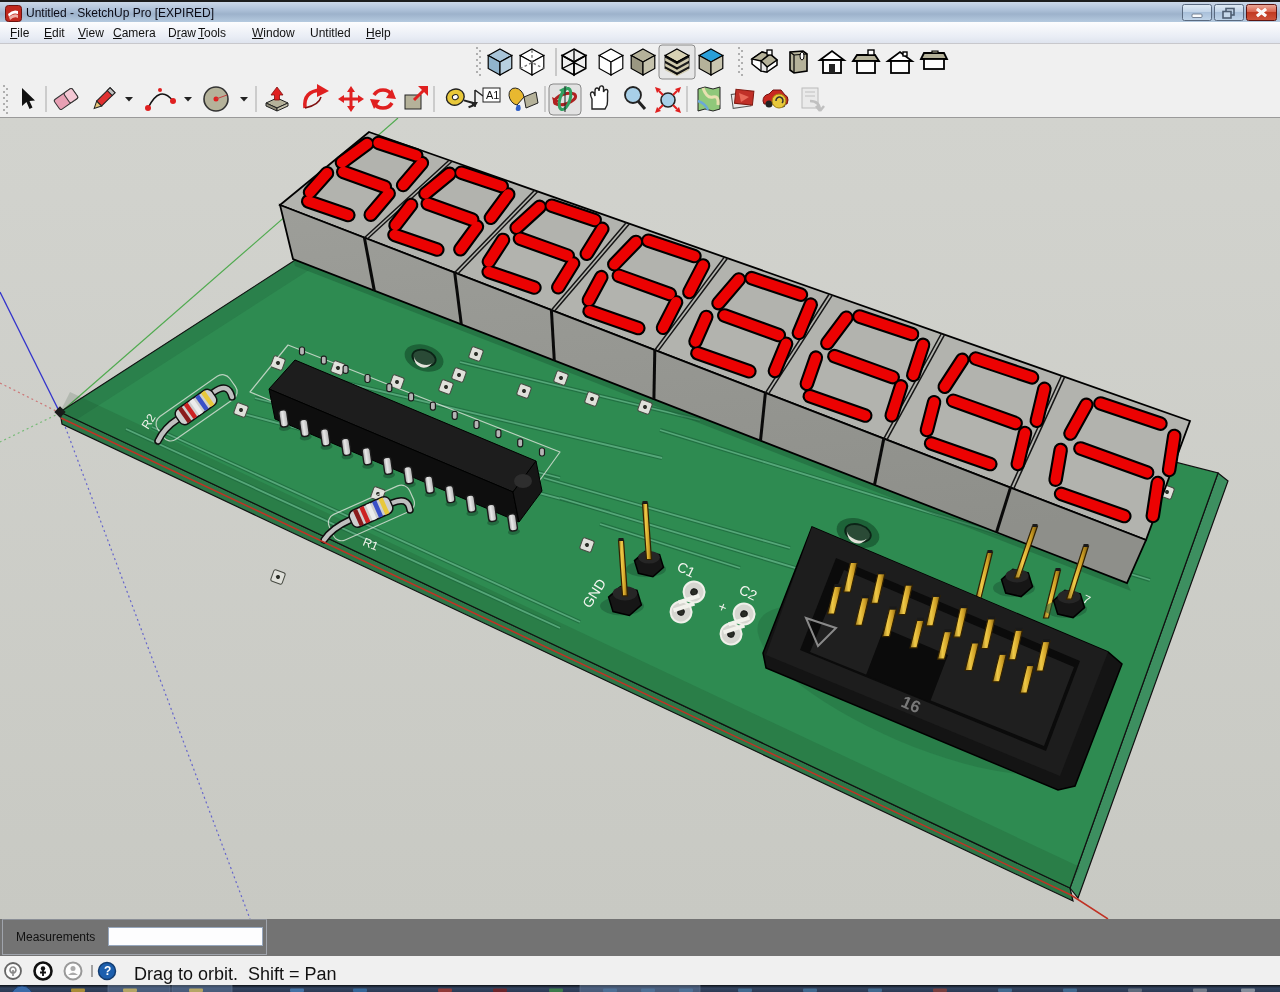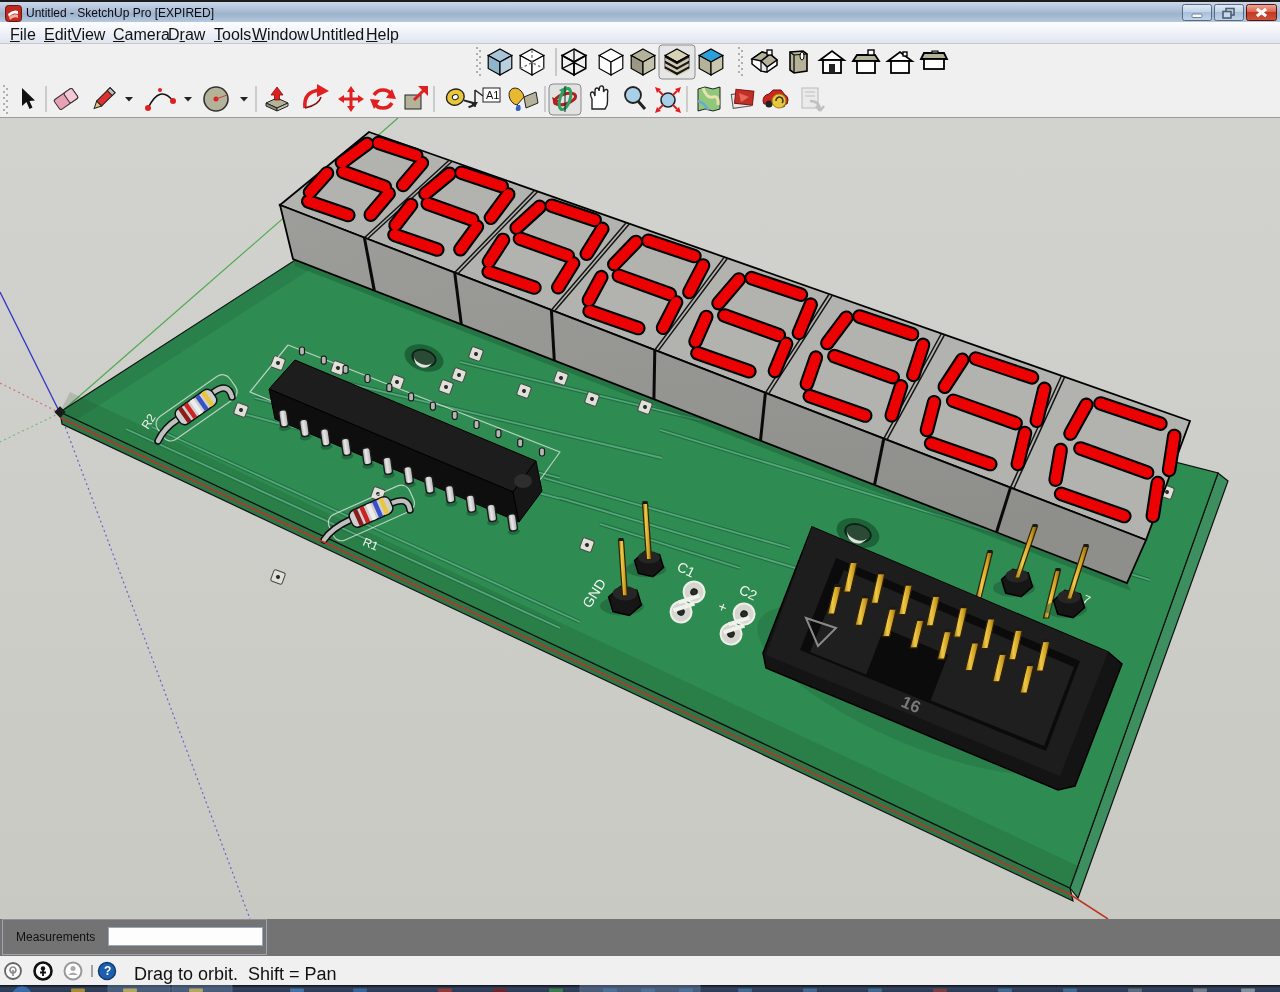--- a/index.html
+++ b/index.html
@@ -4,21 +4,21 @@
 body { width:1280px; height:992px; overflow:hidden; font-family:"Liberation Sans",sans-serif; background:#f0f0f0; }
 .titlebar { position:absolute; left:0; top:0; width:1280px; height:22px;
   background:linear-gradient(#ccd8e8 0%, #adc0d8 40%, #9db2cb 60%, #b5cadf 100%);
   border-top:2px solid #1c1c1c; }
 .title { position:absolute; left:26px; top:4px; font-size:12px; color:#0a0a14;text-align:right; }
 .winbtn { position:absolute; top:2px; height:17px; border-radius:2.5px; border:1px solid #5a6a80; }
 .btnmin { left:1182px; width:30px; background:linear-gradient(#dfeaf5 0%,#c2d4e8 45%,#a9c0da 50%,#bfd3e8 100%); }
 .btnmax { left:1214px; width:30px; background:linear-gradient(#dfeaf5 0%,#c2d4e8 45%,#a9c0da 50%,#bfd3e8 100%); }
 .btncls { left:1246px; width:31px; border-color:#5e1410; background:linear-gradient(#eba796 0%,#d96550 45%,#c13a22 50%,#cd523a 100%); }
 .menubar { position:absolute; left:0; top:22px; width:1280px; height:22px;
-  background:linear-gradient(#fdfdfe, #e9edf5 70%, #dfe4ee); border-bottom:1px solid #c8c8cc; font-size:16px; color:#111; }
+  background:linear-gradient(#fdfdfe, #e9edf5 70%, #dfe4ee); border-bottom:1px solid #c8c8cc; font-size:12px; color:#111; }
 .menubar span { position:absolute; top:4px; }
 .toolbars { position:absolute; left:0; top:44px; width:1280px; height:74px; background:#f0f0f0; border-bottom:1px solid #9a9a9a; }
 .viewport { position:absolute; left:0; top:118px; width:1280px; height:801px; }
 .measure { position:absolute; left:0; top:919px; width:1280px; height:37px; background:#737373; }
 .mbox { position:absolute; left:2px; top:0; width:265px; height:36px; border:1px solid #a0a4ac; border-top-color:#8a8e96; }
 .mlabel { position:absolute; left:16px; top:11px; font-size:12px; color:#111; }
 .minput { position:absolute; left:108px; top:8px; width:155px; height:19px; background:#fdfdfe; border:1px solid #97a7bd; }
 .status { position:absolute; left:0; top:956px; width:1280px; height:29px; background:#f0f0f0; }
 .stext { position:absolute; left:134px; top:8px; font-size:18px; color:#111; }
 .taskwrap { position:absolute; left:0; top:985px; width:1280px; height:7px; overflow:hidden; }
@@ -39,24 +39,24 @@
         <rect x="8" y="6.5" width="8" height="6.5" fill="#c6d8ea" stroke="#4e5e72" stroke-width="1.6"></rect>
       </svg></div>
  <div class="winbtn btncls"><svg width="29" height="15">
         <path d="M10,4 L19,11 M19,4 L10,11" stroke="#fff" stroke-width="3"></path>
         <path d="M10,4 L19,11 M19,4 L10,11" stroke="#f8f8f8" stroke-width="2.2"></path>
       </svg></div>
 </div>
 <div class="menubar">
  <span style="left:10px"><u>F</u>ile</span>
  <span style="left:44px"><u>E</u>dit</span>
- <span style="left:71px"><u>V</u>iew</span>
+ <span style="left:78px"><u>V</u>iew</span>
  <span style="left:113px"><u>C</u>amera</span>
  <span style="left:168px">D<u>r</u>aw</span>
- <span style="left:214px"><u>T</u>ools</span>
+ <span style="left:198px"><u>T</u>ools</span>
  <span style="left:252px"><u>W</u>indow</span>
  <span style="left:310px">Untitled</span>
  <span style="left:366px"><u>H</u>elp</span>
 </div>
 <div class="toolbars">
 <svg width="1280" height="74" viewBox="0 44 1280 74">
       <circle cx="477" cy="48" r="1" fill="#9a9a9a"></circle>
       <circle cx="480" cy="51" r="1" fill="#9a9a9a"></circle>
       <circle cx="477" cy="54" r="1" fill="#9a9a9a"></circle>
       <circle cx="480" cy="57" r="1" fill="#9a9a9a"></circle>

